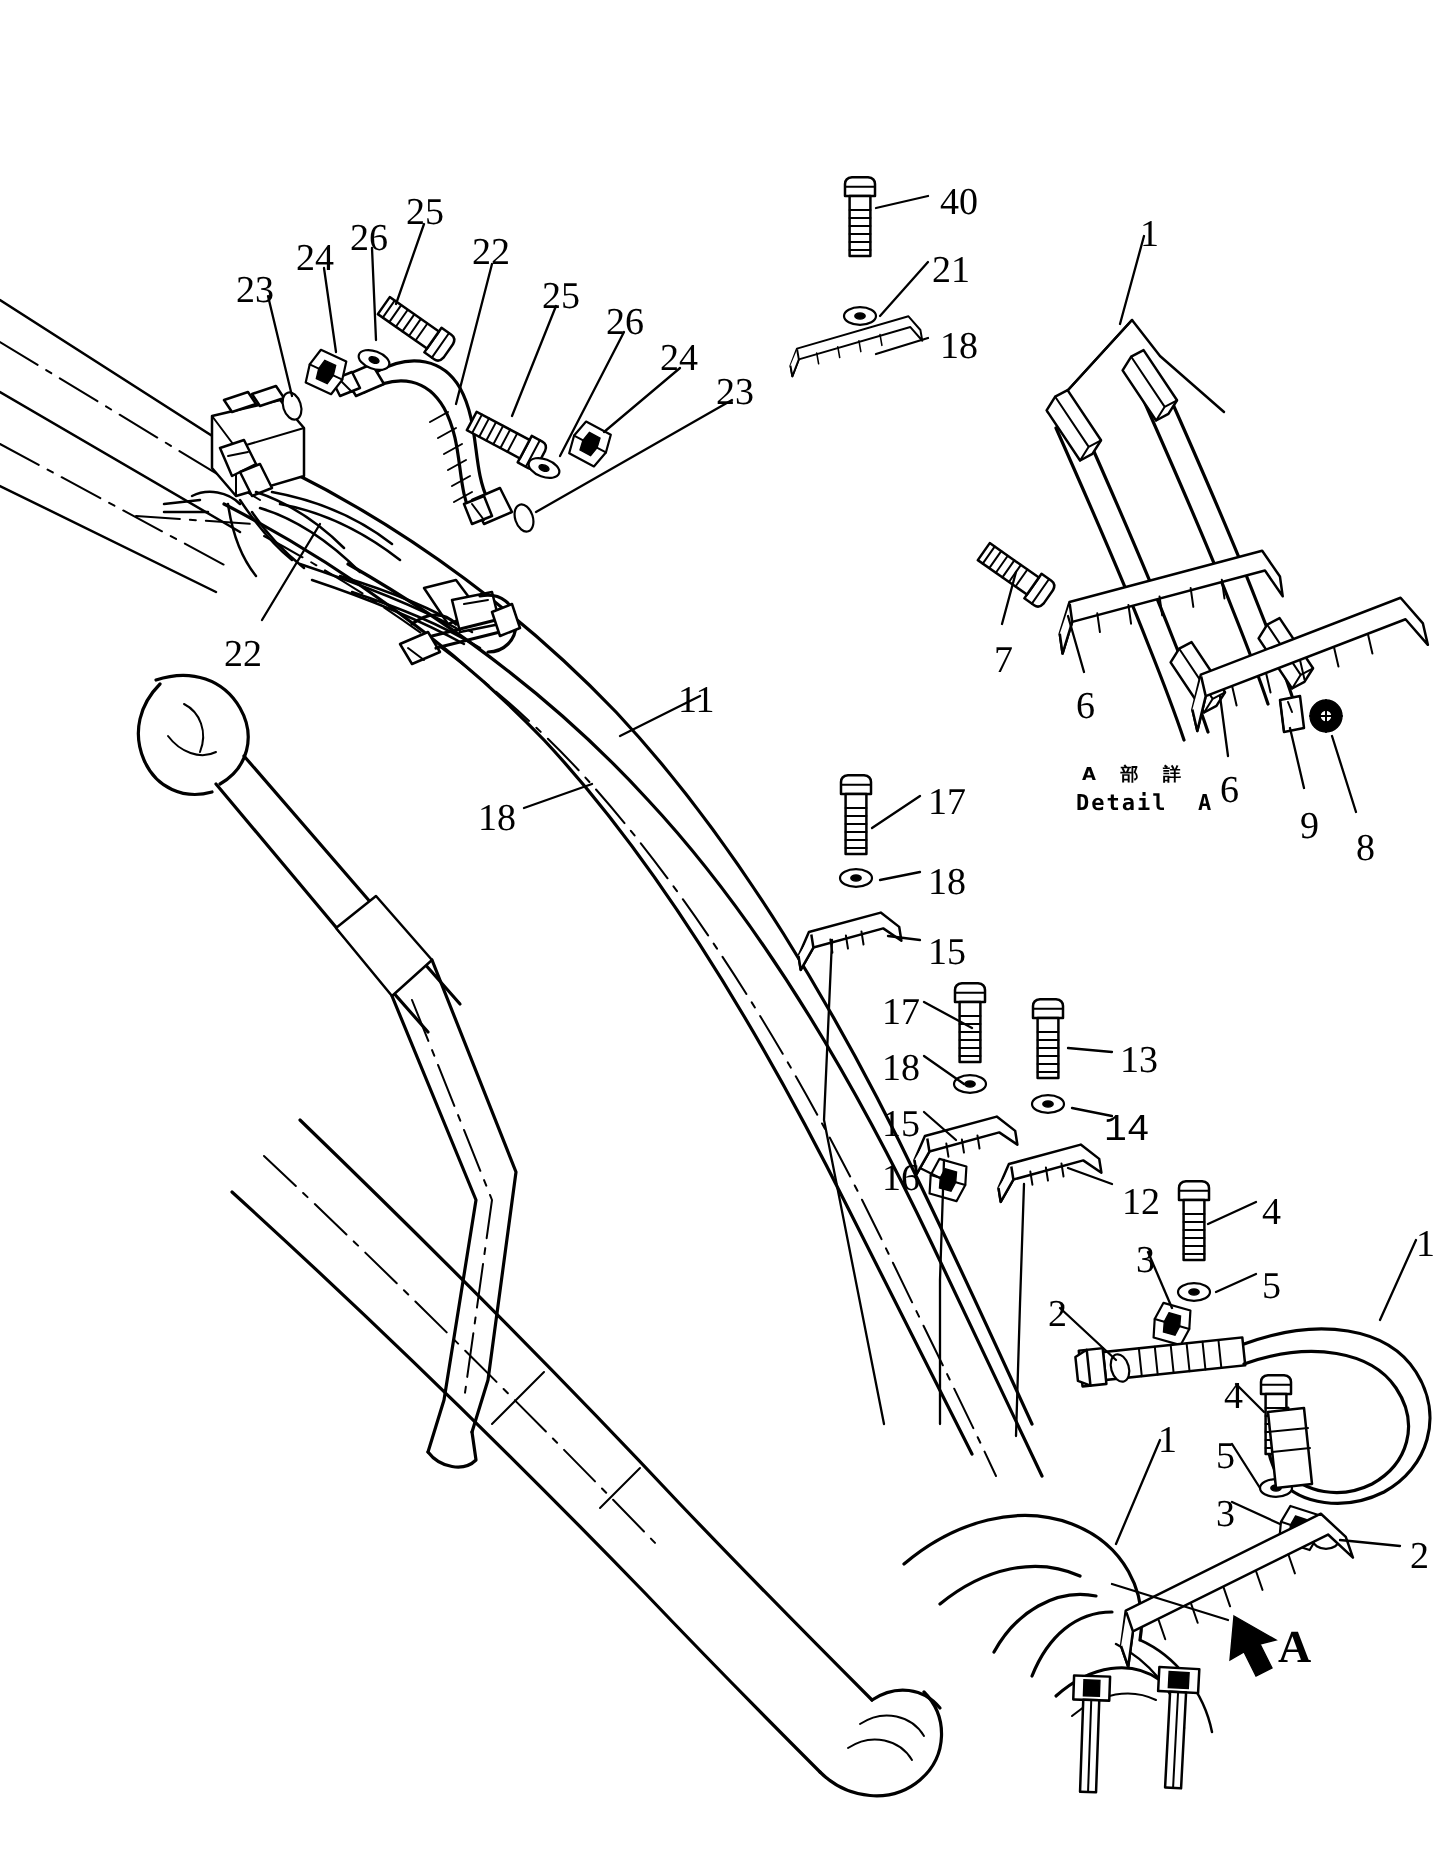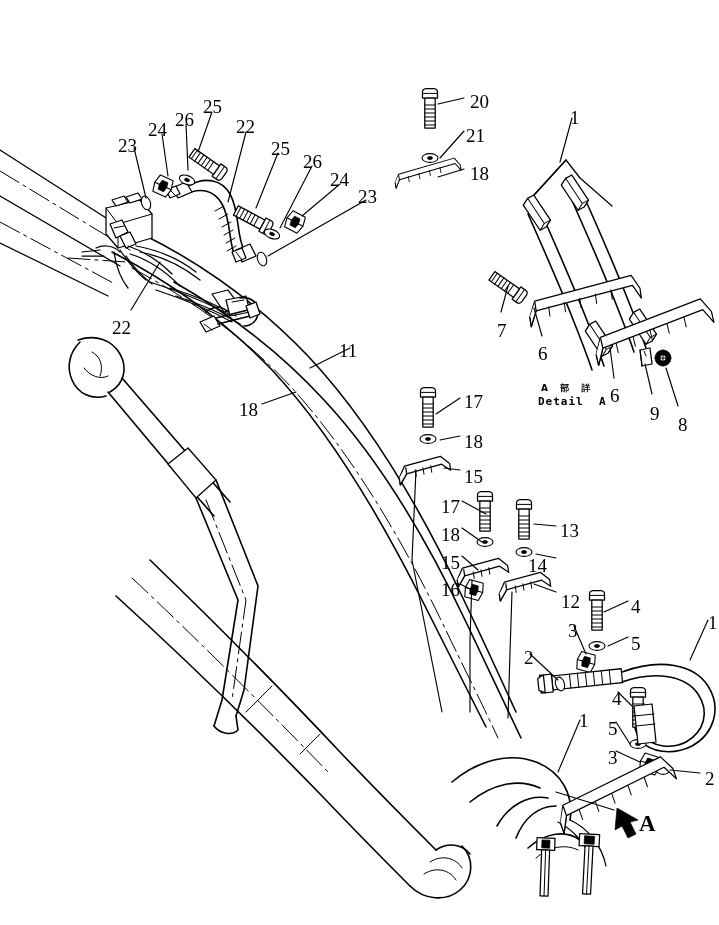--- a/index.html
+++ b/index.html
@@ -431,21 +431,21 @@
   <div class="lbl" style="left:118px;top:136px;">23</div>
   <div class="lbl" style="left:148px;top:120px;">24</div>
   <div class="lbl" style="left:175px;top:110px;">26</div>
   <div class="lbl" style="left:203px;top:97px;">25</div>
   <div class="lbl" style="left:236px;top:117px;">22</div>
   <div class="lbl" style="left:271px;top:139px;">25</div>
   <div class="lbl" style="left:303px;top:152px;">26</div>
   <div class="lbl" style="left:330px;top:170px;">24</div>
   <div class="lbl" style="left:358px;top:187px;">23</div>
 
-  <div class="lbl" style="left:470px;top:92px;">20</div>
+  <div class="lbl" style="left:470px;top:92px;">40</div>
   <div class="lbl" style="left:466px;top:126px;">21</div>
   <div class="lbl" style="left:470px;top:164px;">18</div>
   <div class="lbl" style="left:570px;top:108px;">1</div>
 
   <div class="lbl" style="left:497px;top:321px;">7</div>
   <div class="lbl" style="left:538px;top:344px;">6</div>
   <div class="lbl" style="left:610px;top:386px;">6</div>
   <div class="lbl" style="left:650px;top:404px;">9</div>
   <div class="lbl" style="left:678px;top:415px;">8</div>
 
@@ -455,21 +455,21 @@
 
   <div class="lbl" style="left:464px;top:392px;">17</div>
   <div class="lbl" style="left:464px;top:432px;">18</div>
   <div class="lbl" style="left:464px;top:467px;">15</div>
   <div class="lbl" style="left:441px;top:497px;">17</div>
   <div class="lbl" style="left:441px;top:525px;">18</div>
   <div class="lbl" style="left:441px;top:553px;">15</div>
   <div class="lbl" style="left:441px;top:580px;">16</div>
 
   <div class="lbl" style="left:560px;top:521px;">13</div>
-  <div class="lbl" style="left:528px;top:556px;">14</div>
+  <div class="lbl" style="left:552px;top:556px;font-family:Liberation Mono, monospace;">14</div>
   <div class="lbl" style="left:561px;top:592px;">12</div>
 
   <div class="lbl" style="left:631px;top:597px;">4</div>
   <div class="lbl" style="left:568px;top:621px;">3</div>
   <div class="lbl" style="left:631px;top:634px;">5</div>
   <div class="lbl" style="left:524px;top:648px;">2</div>
   <div class="lbl" style="left:708px;top:613px;">1</div>
 
   <div class="lbl" style="left:612px;top:689px;">4</div>
   <div class="lbl" style="left:608px;top:719px;">5</div>

